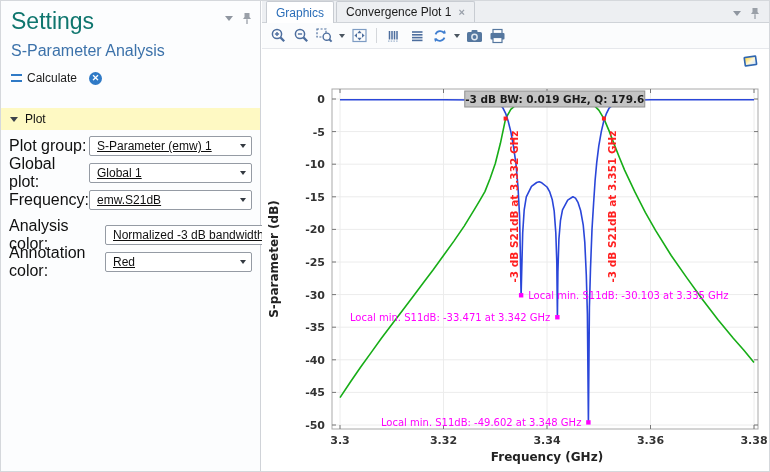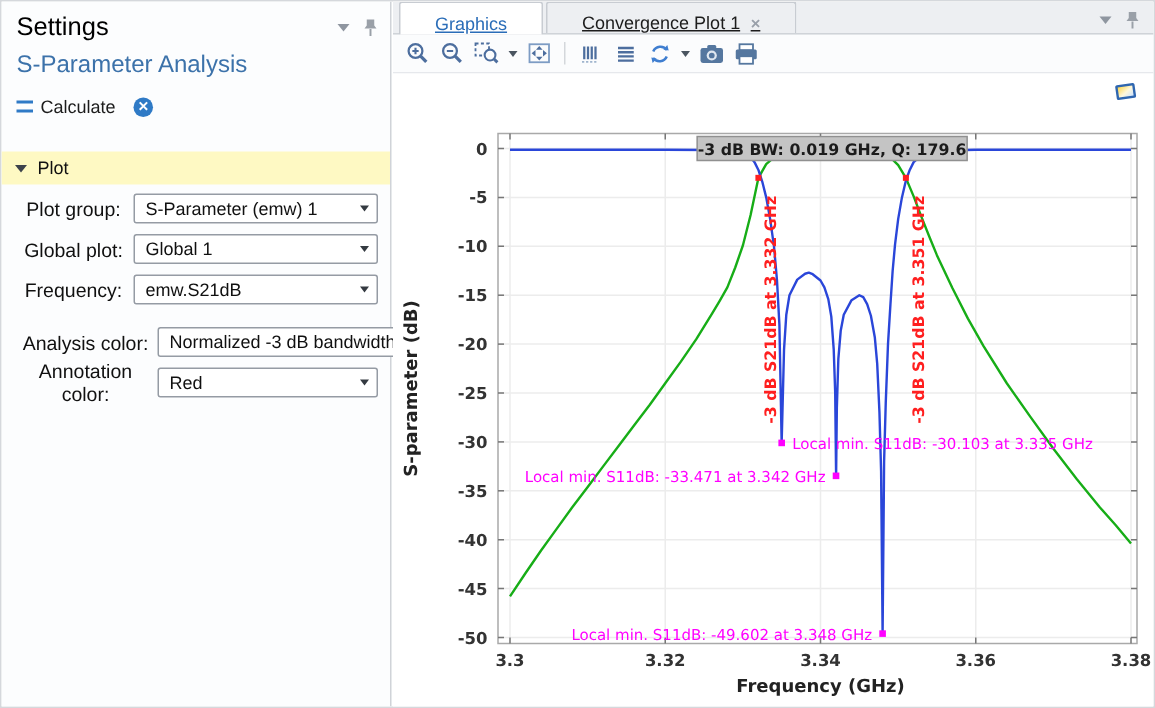--- a/index.html
+++ b/index.html
@@ -4,50 +4,50 @@
 <style>
   html,body{margin:0;padding:0;background:#e9eaec;}
   *{box-sizing:border-box;}
   .app{position:relative;width:770px;height:472px;background:#fff;border:1px solid #d5d8dc;
        font-family:"Liberation Sans",sans-serif;overflow:hidden;}
 
   
   .settings{position:absolute;left:0;top:0;bottom:0;width:260px;background:#fcfdfe;
             border-right:1px solid #d0d3d8;}
   .sp-head{position:relative;padding:7px 10px 0 10px;}
-  .sp-title{font-size:17px;color:#000000;}
+  .sp-title{font-size:23px;color:#0f766e;}
   .sp-head-icons{position:absolute;right:8px;top:11px;display:flex;gap:9px;align-items:center;}
   .tri-gray{width:0;height:0;border-left:4px solid transparent;border-right:4px solid transparent;
             border-top:5px solid #8f96a0;}
   .sp-sub{padding:7px 10px 0 10px;font-size:16px;color:#3c72aa;}
   .sp-toolbar{display:flex;gap:12px;align-items:center;padding:11px 10px 23px 10px;font-size:12px;color:#1c1c1c;}
   .sp-btn{display:inline-flex;align-items:center;gap:5px;cursor:default;}
   .icon-eq{display:inline-block;width:11px;height:8px;border-top:2.5px solid #2f7ac6;border-bottom:2.5px solid #2f7ac6;}
   .icon-xcirc{display:inline-flex;width:13px;height:13px;border-radius:50%;background:#2f7ac6;color:#fff;
               font-size:9px;font-weight:bold;align-items:center;justify-content:center;line-height:1;}
   .section-bar{display:flex;align-items:center;gap:7px;background:#fef9c3;padding:4px 9px;font-size:12px;color:#101010;}
   .tri-dark{width:0;height:0;border-left:4px solid transparent;border-right:4px solid transparent;
             border-top:5px solid #3d434b;}
   .frow{display:flex;align-items:center;padding:0 8px;margin-top:5px;height:22px;}
-  .flabel{font-size:13px;color:#101010;flex:0 0 80px;text-align:center;}
+  .flabel{font-size:16px;color:#101010;flex:0 0 80px;}
   .flabel.wide{flex:0 0 96px;}
   .combo{flex:1;height:20px;border:1px solid #959ba4;border-radius:2px;background:#fff;display:flex;
          align-items:center;padding:0 5px 0 7px;font-size:12px;color:#101010;cursor:default;}
-  .combo-val{flex:1;white-space:nowrap;overflow:hidden;}
+  .combo-val{flex:1;white-space:nowrap;overflow:hidden;text-decoration:underline;}
   .combo-caret{width:0;height:0;border-left:3.5px solid transparent;border-right:3.5px solid transparent;
                border-top:4.5px solid #343a41;margin-left:4px;}
   .gap8{height:8px;}
 
   
   .graphics{position:absolute;left:261px;right:0;top:0;bottom:0;background:#fff;}
   .tabbar{position:relative;height:22px;background:#edeff2;border-bottom:1px solid #cfd3d8;
           display:flex;align-items:flex-end;padding-left:4px;}
-  .tab{height:21px;display:flex;align-items:flex-end;padding:0 23px;font-size:12px;
+  .tab{height:21px;display:flex;align-items:center;padding:0 9px;font-size:12px;
        border:1px solid #c8ccd2;border-bottom:none;background:#edeff2;color:#1c1c1c;
-       border-radius:2px 2px 0 0;margin-right:2px;cursor:default;text-decoration:underline;}
+       border-radius:2px 2px 0 0;margin-right:2px;cursor:default;}
   .tab.active{background:#fff;color:#2a6db8;height:22px;margin-bottom:-1px;z-index:2;}
   .tab-close{margin-left:7px;color:#99a0aa;font-size:11px;font-weight:bold;line-height:1;}
   .tabbar-right{position:absolute;right:9px;top:6px;display:flex;gap:9px;align-items:center;}
   .gtoolbar{height:26px;display:flex;align-items:center;gap:2px;padding-left:6px;background:#fbfcfd;
             border-bottom:1px solid #e6e8ec;}
   .tbtn{width:21px;height:21px;display:flex;align-items:center;justify-content:center;cursor:default;}
   .tb-sep{width:1px;height:15px;background:#d4d7db;margin:0 4px;}
   .dd-caret{width:0;height:0;border-left:3.5px solid transparent;border-right:3.5px solid transparent;
             border-top:4px solid #4a5560;margin:0 2px;cursor:default;}
   .plot-wrap{position:absolute;left:0;top:48px;right:0;bottom:0;background:#fff;}

